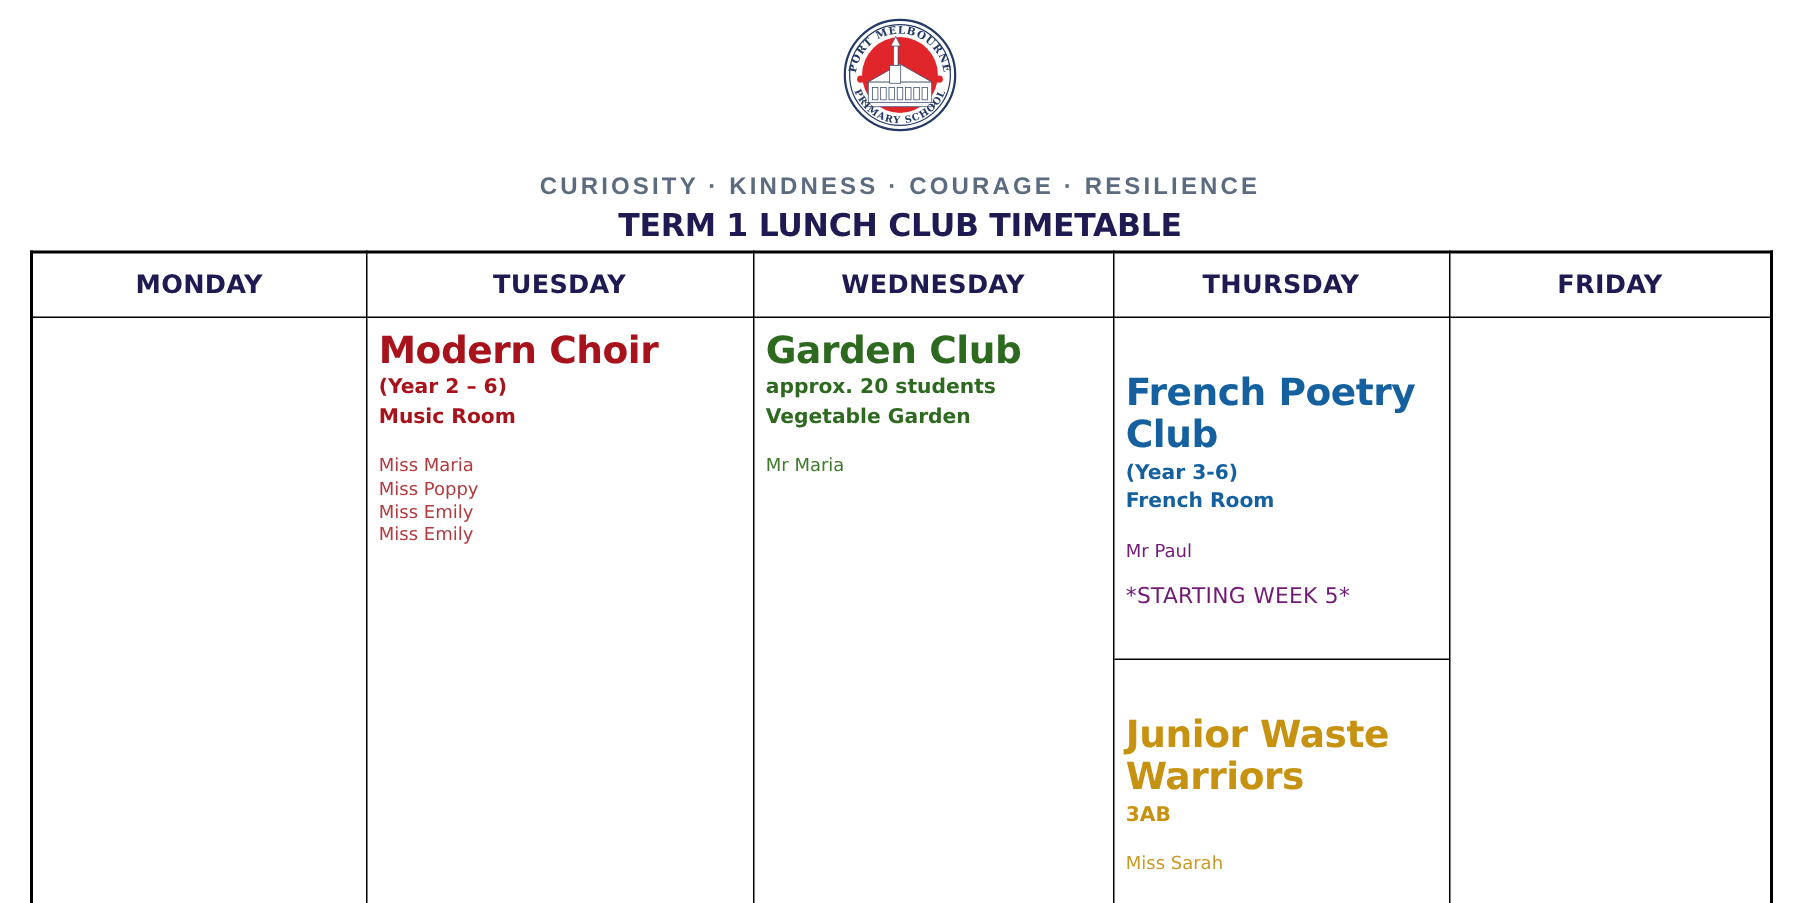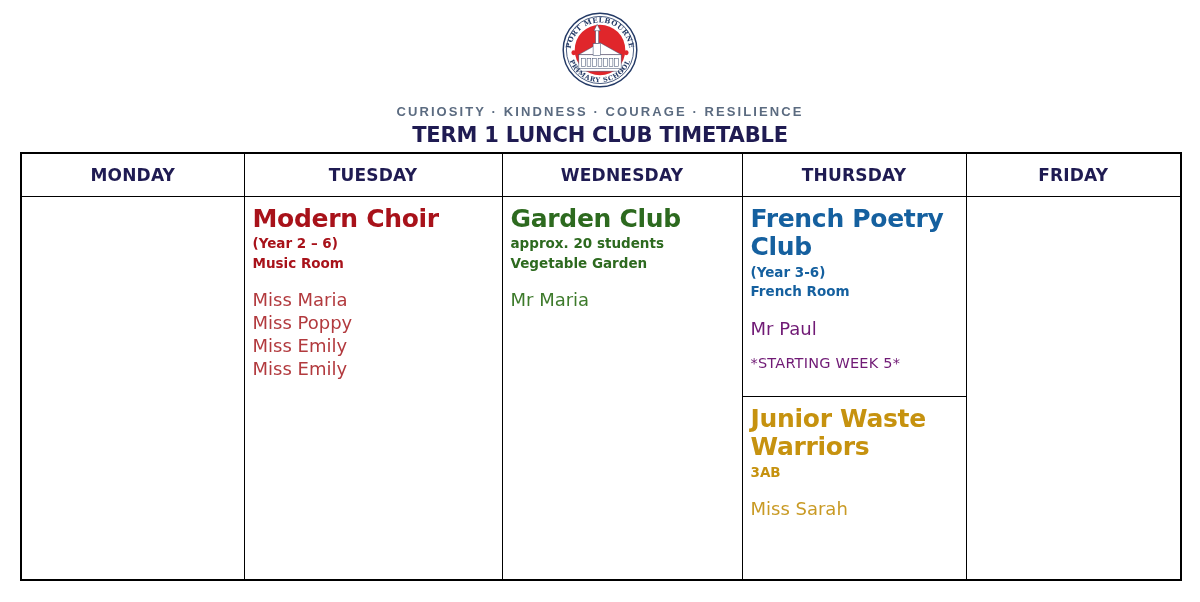--- a/index.html
+++ b/index.html
@@ -22,23 +22,23 @@
     flex-direction: column;
     align-items: center;
   }
   .crest {
     width: 92px;
     height: 92px;
     position: relative;
     display: block;
   }
   .tagline {
-    margin-top: 8px;
+    margin-top: 20px;
     font-family: "Liberation Sans", sans-serif;
-    font-size: 13px;
+    font-size: 16px;
     font-weight: 700;
     letter-spacing: 2.1px;
     color: #5b6b80;
     text-align: left;
     white-space: nowrap;
   }
   .page-title {
     margin-top: 4px;
     margin-bottom: 5px;
     font-family: "DejaVu Sans", sans-serif;
@@ -82,20 +82,21 @@
     border: 1px solid #000000;
     vertical-align: top;
     background: #ffffff;
     padding: 0;
     height: 382px;
   }
   td.split-cell { padding: 0; }
   .subcell {
     padding: 8px 7px 10px 8px;
     box-sizing: border-box;
+    margin-top: 28px;
   }
   .subcell.top    { height: 200px; border-bottom: 1px solid #000000; }
   .subcell.bottom { height: 182px; }
 
   .cell-body { padding: 8px 7px 10px 8px; }
 
   
   .entry-title {
     font-family: "DejaVu Sans", sans-serif;
     font-size: 25px;
@@ -107,21 +108,21 @@
   .entry-sub {
     font-family: "DejaVu Sans", sans-serif;
     font-size: 13.5px;
     font-weight: 700;
     line-height: 1.45;
     margin: 0;
   }
   .entry-gap { height: 15px; }
   .entry-staff {
     font-family: "DejaVu Sans", sans-serif;
-    font-size: 18px;
+    font-size: 12px;
     font-weight: 400;
     line-height: 1.28;
     margin: 0;
   }
   .entry-note {
     font-family: "DejaVu Sans", sans-serif;
     font-size: 14.5px;
     font-weight: 400;
     line-height: 1.3;
     margin: 0;

